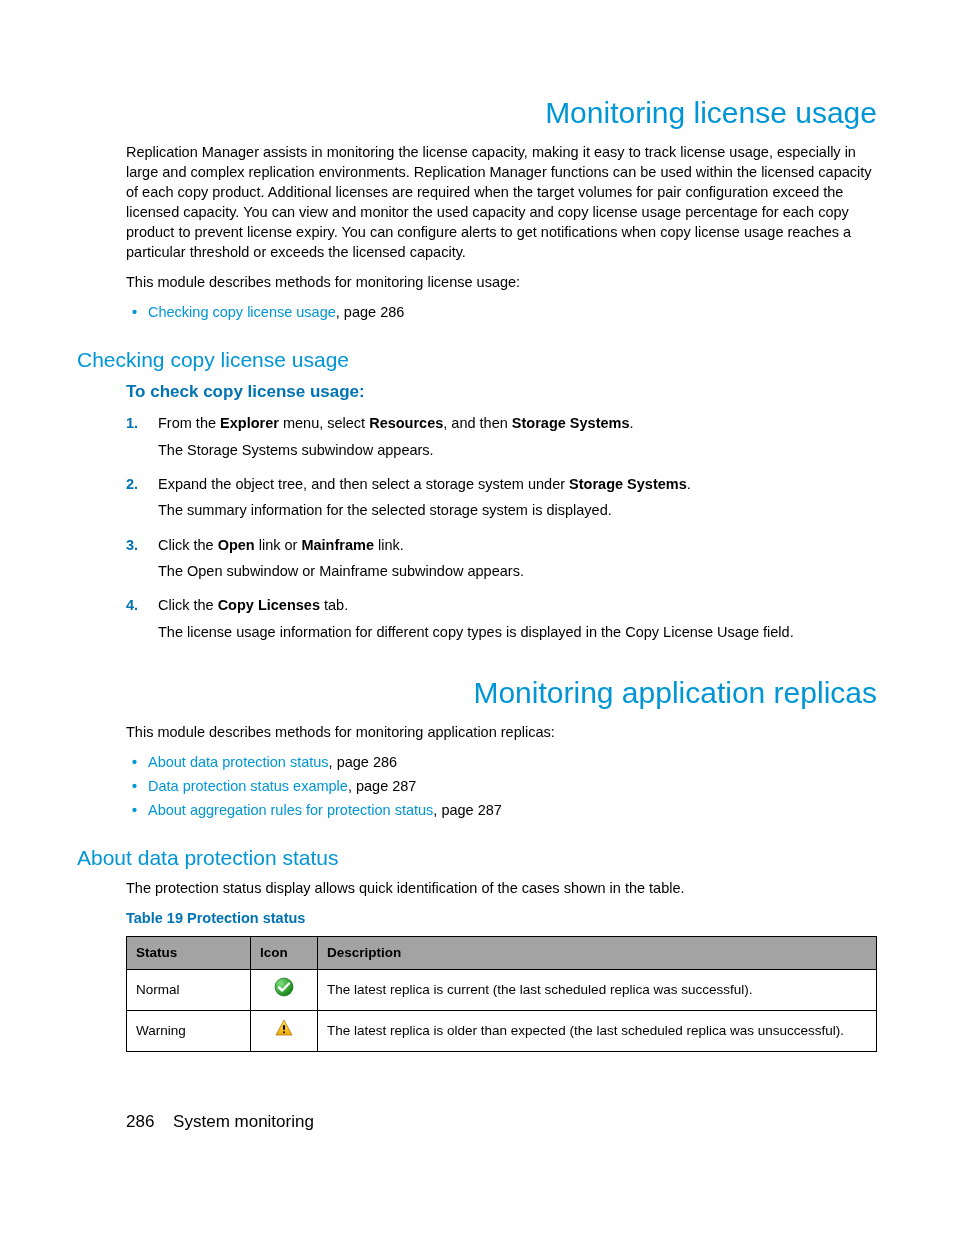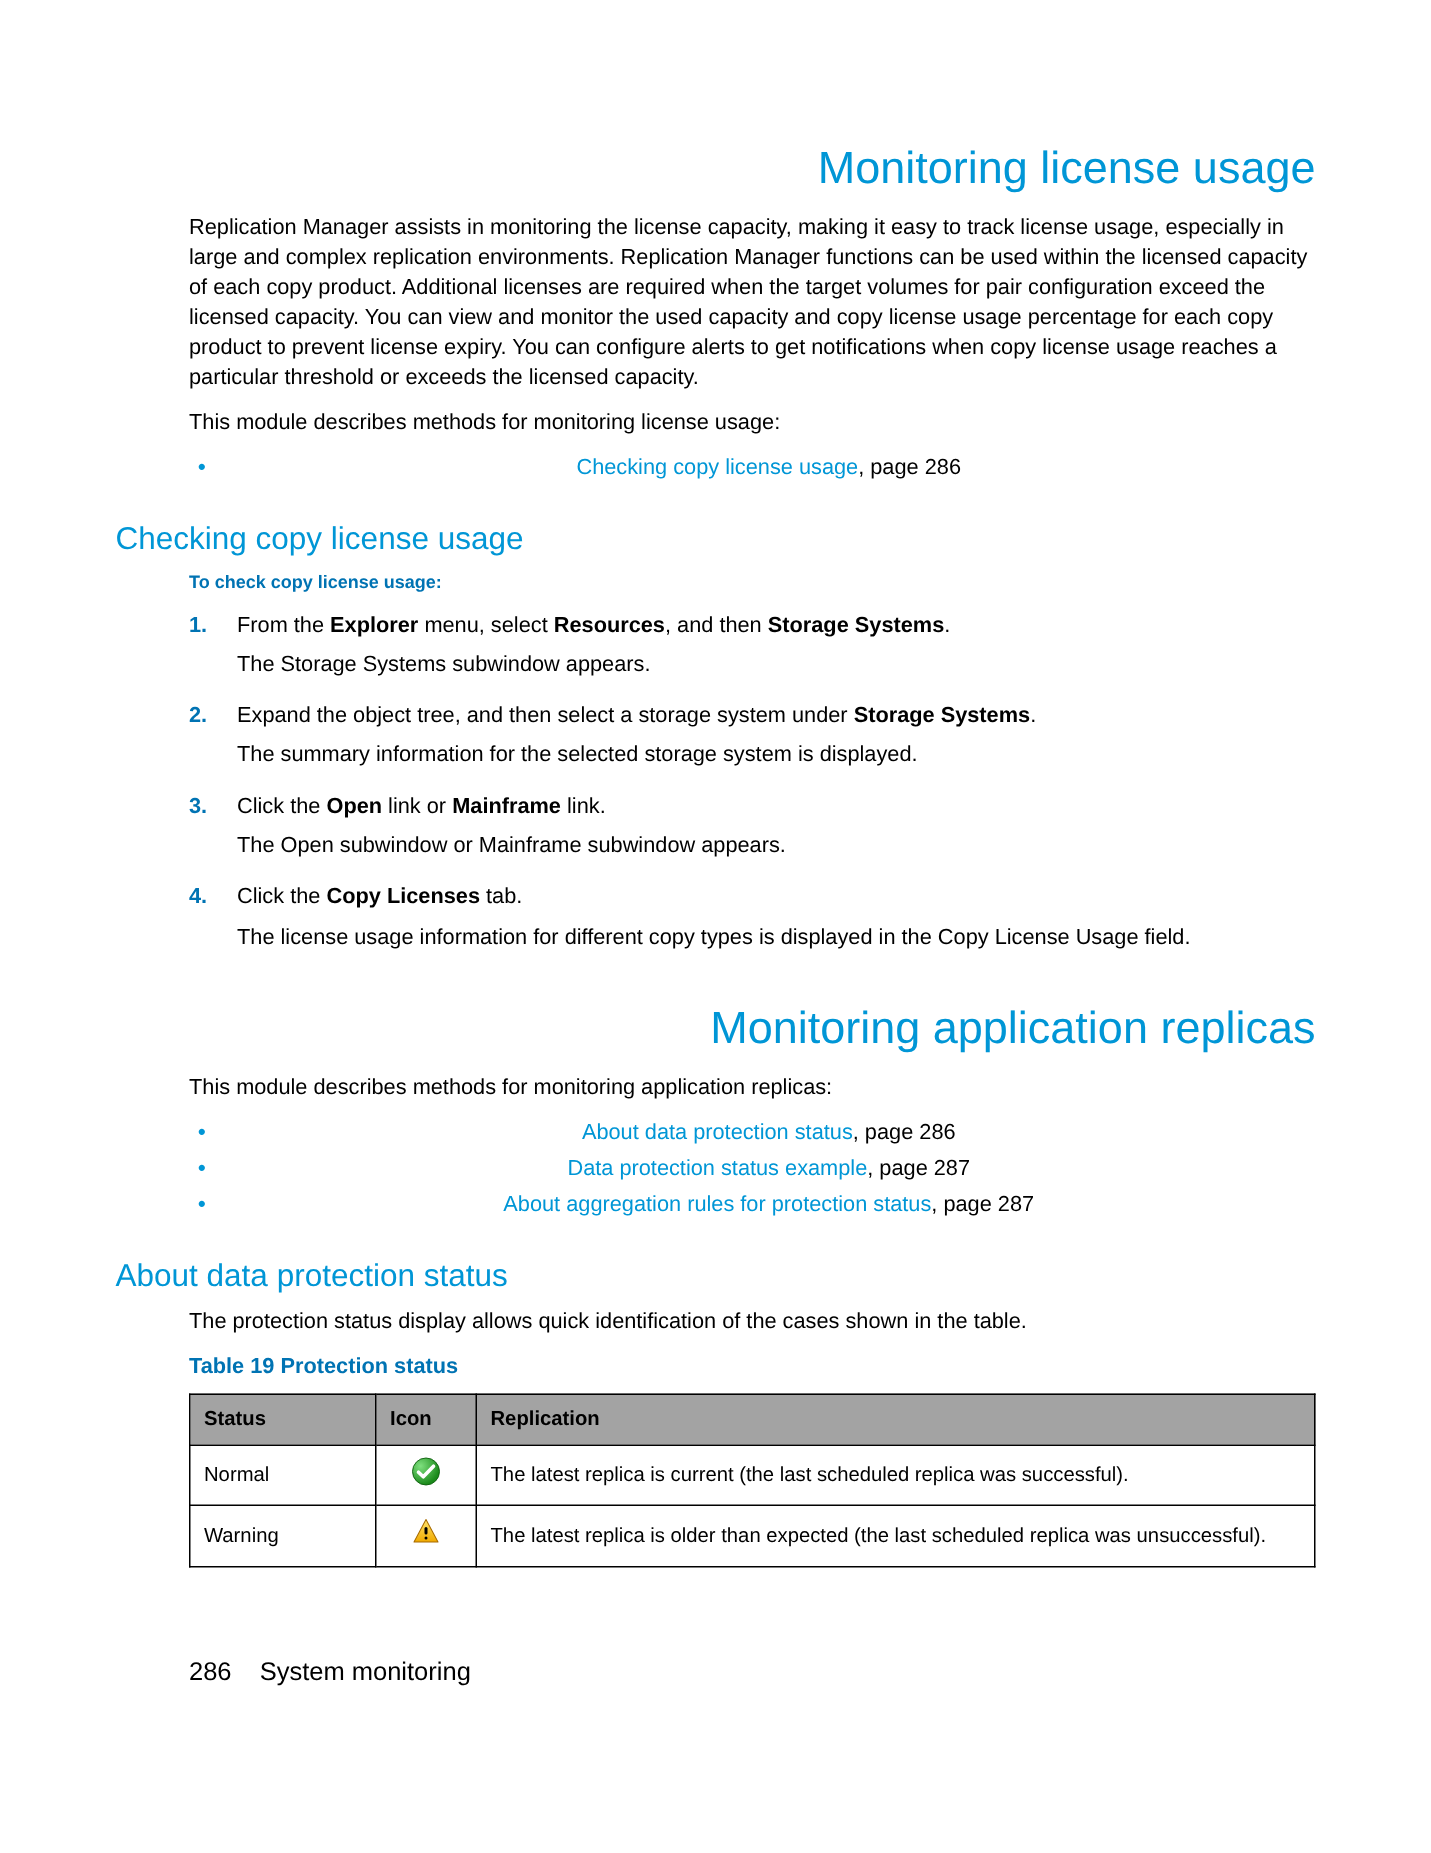--- a/index.html
+++ b/index.html
@@ -29,30 +29,30 @@
     margin: 26px 0 8px 0;
     font-family: "Helvetica Neue", Arial, sans-serif;
   }
   .body-block {
     margin-left: 49px;
     font-size: 14.5px;
     line-height: 1.38;
   }
   .para { margin: 0 0 10px 0; }
   .ul { list-style: none; padding: 0; margin: 6px 0 8px 0; }
-  .ul li { position: relative; padding-left: 22px; margin: 4px 0; text-align: center; }
+  .ul li { position: relative; padding-left: 22px; margin: 4px 0; }
   .ul li::before {
     content: "•"; position: absolute; left: 6px; top: 0;
     color: #0096d6; font-weight: bold;
   }
   .link { color: #0096d6; text-decoration: none; cursor: pointer; }
   .proc-title {
     color: #0073b3;
     font-weight: bold;
-    font-size: 12px;
+    font-size: 17px;
     margin: 6px 0 10px 0;
   }
   .ol { list-style: none; padding: 0; margin: 0; }
   .ol > li {
     position: relative;
     padding-left: 32px;
     margin: 0 0 14px 0;
     font-size: 14.5px;
     line-height: 1.4;
   }
@@ -153,21 +153,21 @@
 
   <div class="h2">About data protection status</div>
   <div class="body-block">
     <p class="para">The protection status display allows quick identification of the cases shown in the table.</p>
     <div class="table-caption">Table 19 Protection status</div>
     <table class="proto">
       <thead>
         <tr>
           <th class="status-col">Status</th>
           <th class="icon-cell">Icon</th>
-          <th>Replication</th>
+          <th>Description</th>
         </tr>
       </thead>
       <tbody id="proto-body">
           <tr>
             <td class="status-col">Normal</td>
             <td class="icon-cell"><span class="icon-wrap"><svg width="20" height="20" viewBox="0 0 20 20">
                   <defs>
                     <radialGradient id="g1" cx="30%" cy="30%" r="70%">
                       <stop offset="0%" stop-color="#7ee07e"></stop>
                       <stop offset="100%" stop-color="#1b8a1b"></stop>

